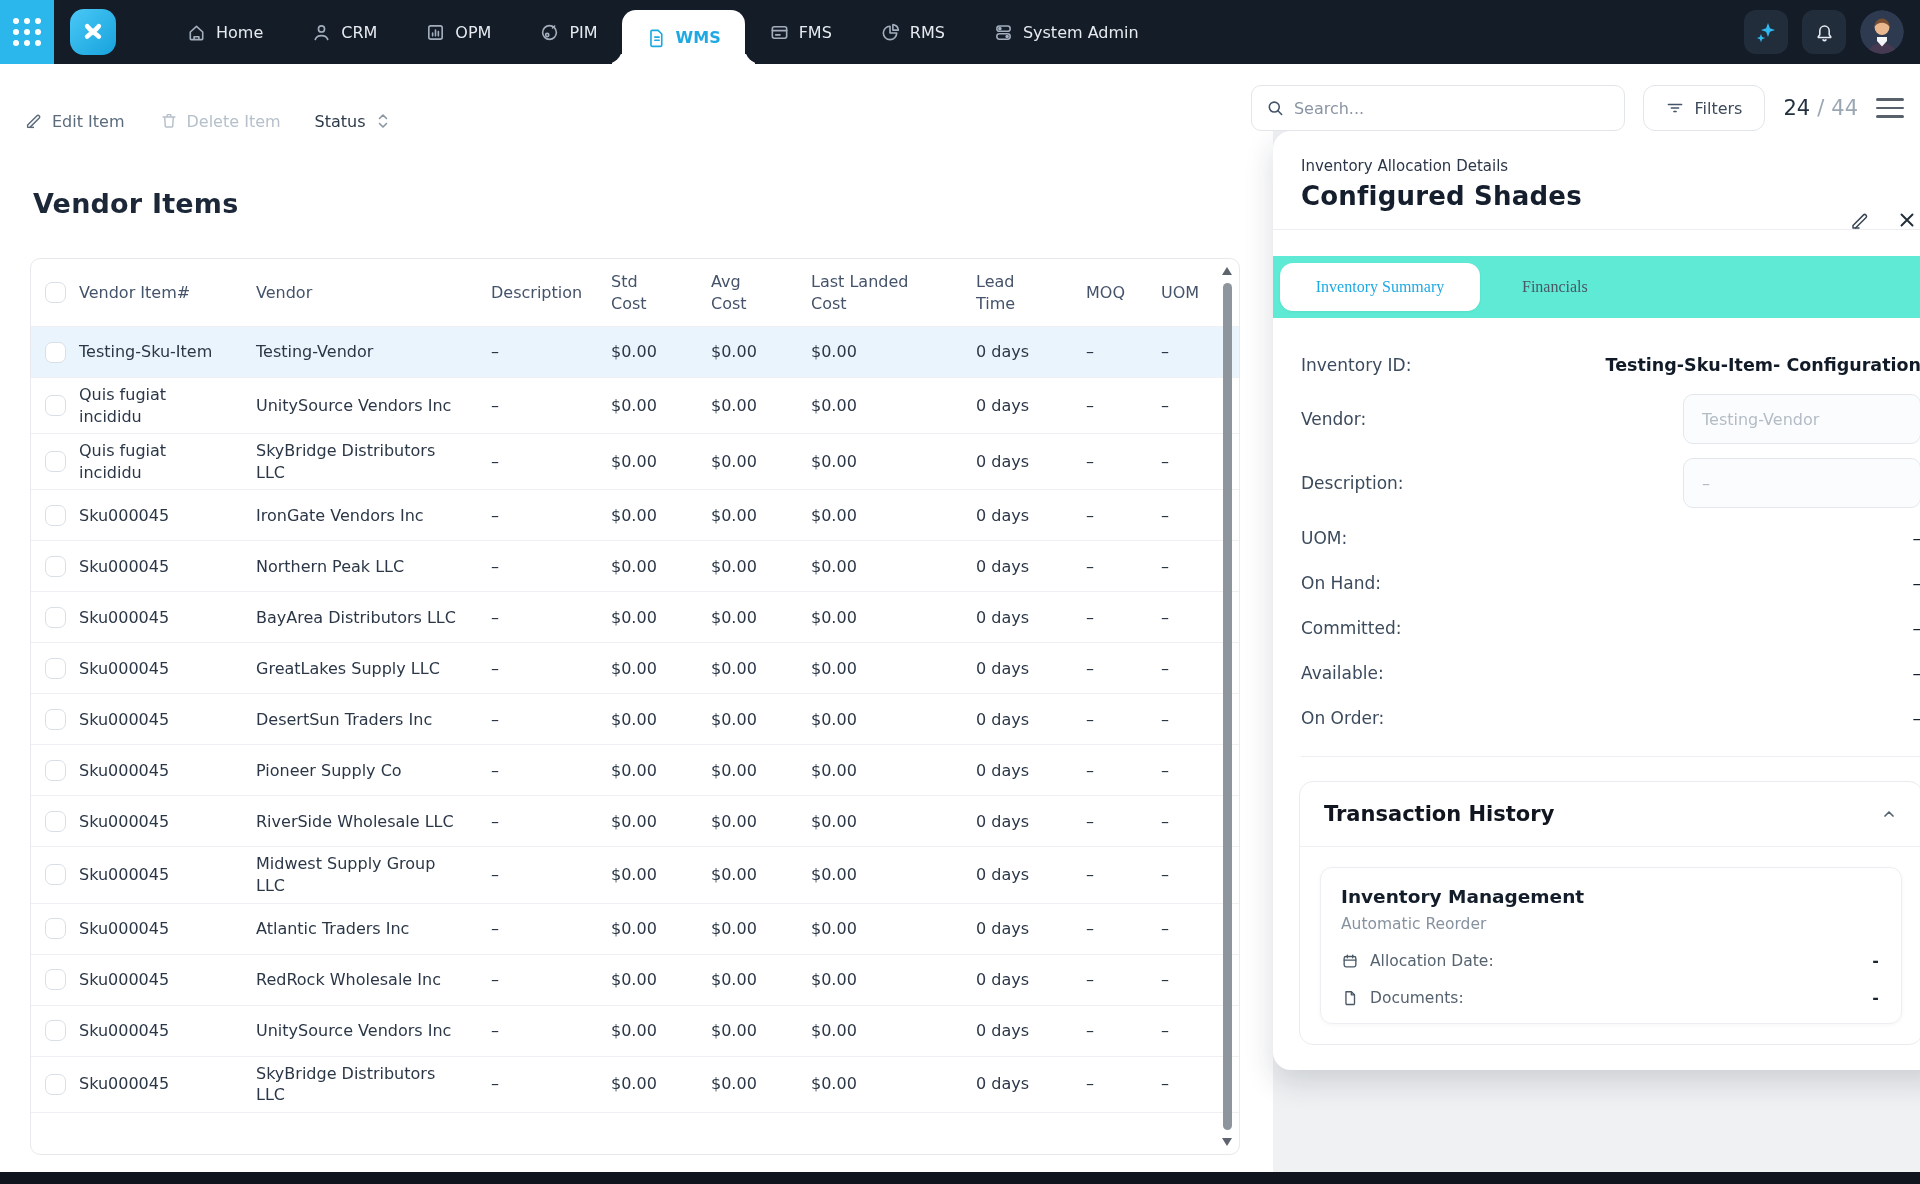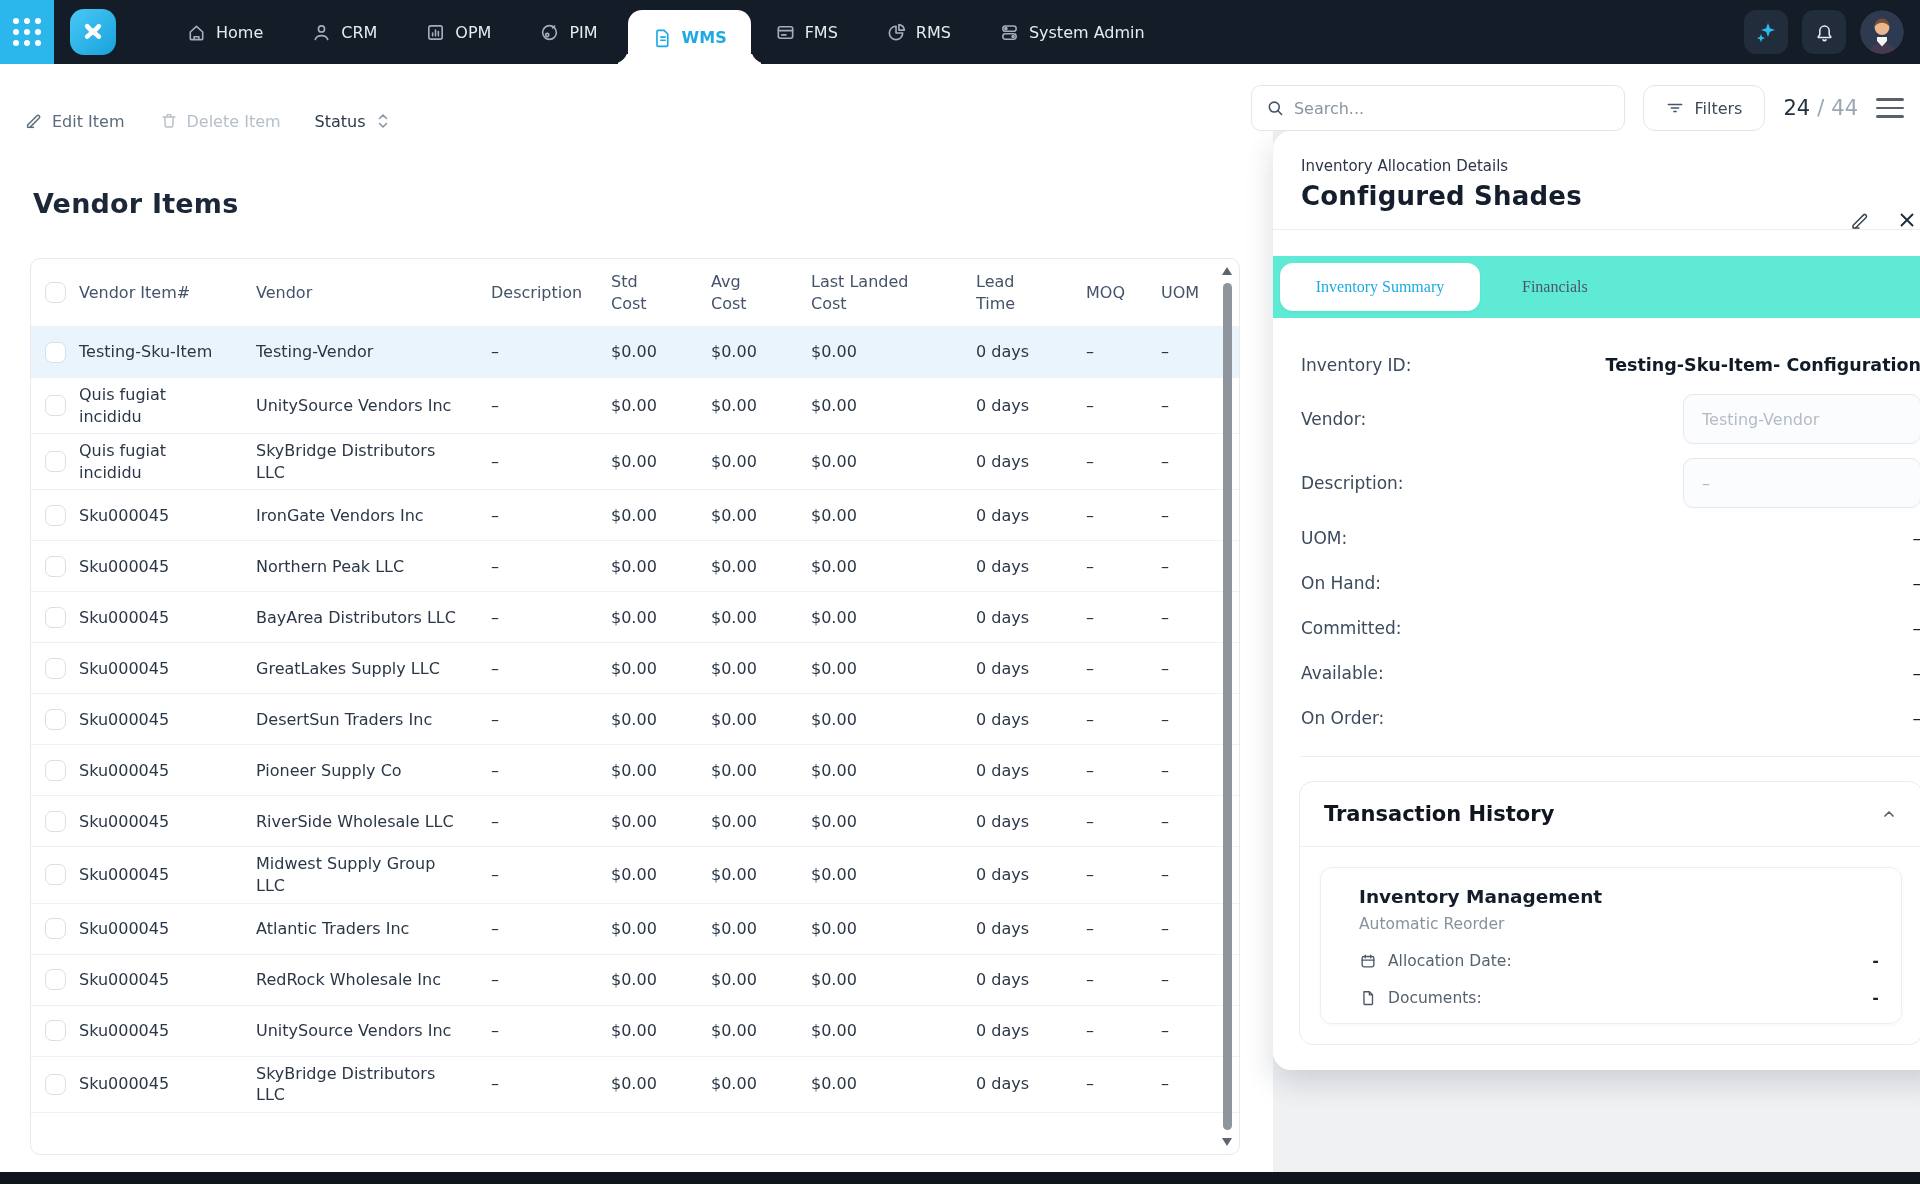--- a/index.html
+++ b/index.html
@@ -12,21 +12,21 @@
 
   
   .navbar{position:absolute; left:0; top:0; width:1920px; height:64px; background:var(--navbar); display:flex; align-items:center; z-index:30;}
   .grid-btn{width:54px; height:64px; background:var(--accent-bright); display:flex; align-items:center; justify-content:center; cursor:pointer;}
   .grid-dots{display:grid; grid-template-columns:repeat(3,6px); grid-gap:5px;}
   .grid-dots i{width:6px; height:6px; border-radius:50%; background:#fff;}
   .logo{width:46px; height:46px; border-radius:14px; margin-left:16px; background:linear-gradient(135deg,#49c8f6,#17a2dc); display:flex; align-items:center; justify-content:center; flex:0 0 auto;}
   .nav-items{display:flex; align-items:flex-end; height:64px; margin-left:46px;}
   .nav-item{display:flex; align-items:center; gap:9px; color:#e7ebf0; font-size:16px; padding:0 24px; height:64px; cursor:pointer; white-space:nowrap;}
   .nav-item svg{flex:0 0 auto;}
-  .nav-item.active{background:#fff; color:var(--accent); height:54px; border-radius:14px 14px 0 0; position:relative; font-weight:bold;margin-left:6px;}
+  .nav-item.active{background:#fff; color:var(--accent); height:54px; border-radius:14px 14px 0 0; position:relative; font-weight:bold;}
   .nav-item.active::before,.nav-item.active::after{content:""; position:absolute; bottom:0; width:16px; height:16px;}
   .nav-item.active::before{left:-16px; border-bottom-right-radius:16px; box-shadow:6px 6px 0 0 #fff;}
   .nav-item.active::after{right:-16px; border-bottom-left-radius:16px; box-shadow:-6px 6px 0 0 #fff;}
   .nav-right{margin-left:auto; display:flex; align-items:center; gap:14px; padding-right:16px;}
   .icon-btn{width:44px; height:44px; border-radius:12px; background:#222d3c; display:flex; align-items:center; justify-content:center; cursor:pointer;}
   .avatar{width:44px; height:44px; border-radius:50%; overflow:hidden; cursor:pointer;}
 
   
   .toolbar{position:absolute; left:0; top:64px; width:1920px; height:67px; background:#fff; display:flex; align-items:flex-end; z-index:20;}
   .tool-left{display:flex; align-items:center; margin-left:24px; gap:34px;}
@@ -85,21 +85,21 @@
   .frow.tall{min-height:64px;}
   .flabel{font-size:17px; color:#3b4a5c;}
   .fvalue{font-size:17px; color:#16202e;}
   .fvalue.strong{font-weight:bold; font-size:17.5px; color:#111b28;}
   .finput{width:238px; height:50px; border:1.5px solid #e4e8ec; background:#fbfcfd; border-radius:10px; display:flex; align-items:center; padding:0 18px; font-size:16px; color:#b3bcc6;}
   .fields-divider{height:1px; background:#eceef1; margin:16px 0 0 0;}
 
   .th-card{margin:24px 24px 0 26px; border:1px solid #e9ebee; border-radius:14px; background:#fff;}
   .th-head{display:flex; align-items:center; justify-content:space-between; padding:20px 24px; border-bottom:1px solid #eef0f3;}
   .th-title{font-size:21px; font-weight:bold; color:#10151f;}
-  .inner-card{margin:20px; border:1px solid #eceef1; border-radius:12px; padding:18px 22px 16px 38px; box-shadow:0 1px 4px rgba(0,0,0,.04);}
+  .inner-card{margin:20px; border:1px solid #eceef1; border-radius:12px; padding:18px 22px 16px 20px; box-shadow:0 1px 4px rgba(0,0,0,.04);}
   .ic-title{font-size:18.5px; font-weight:bold; color:#141e2b;}
   .ic-sub{font-size:15.5px; color:#8792a0; margin-top:8px;}
   .ic-row{display:flex; align-items:center; margin-top:18px; gap:11px; font-size:15.5px; color:#55626f;}
   .ic-row .ic-val{margin-left:auto; font-weight:bold; color:#1a2433; font-size:16px;}
 
   .bottom-bar{position:absolute; left:0; bottom:0; width:1920px; height:12px; background:#10151d; z-index:40;}
 </style>
 </head>
 <body>
 

